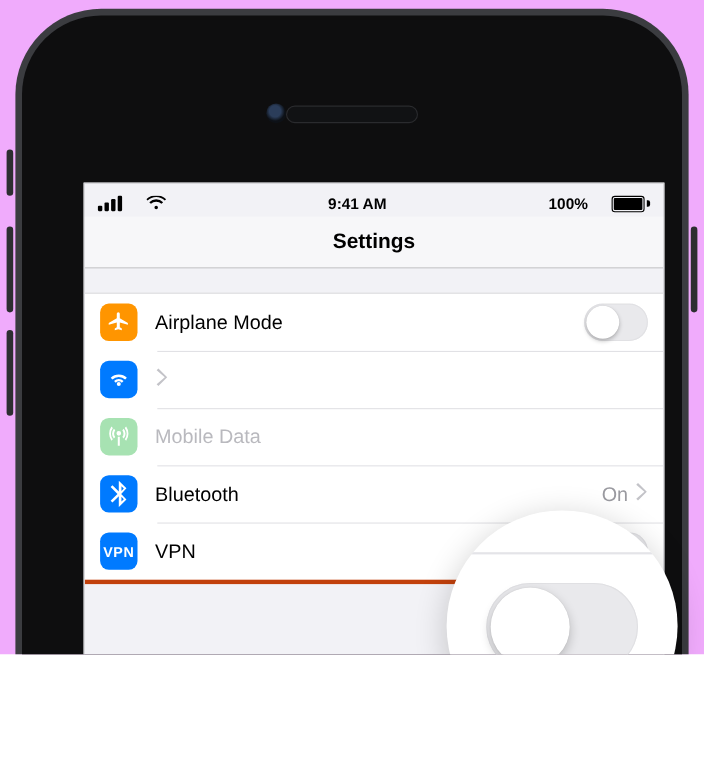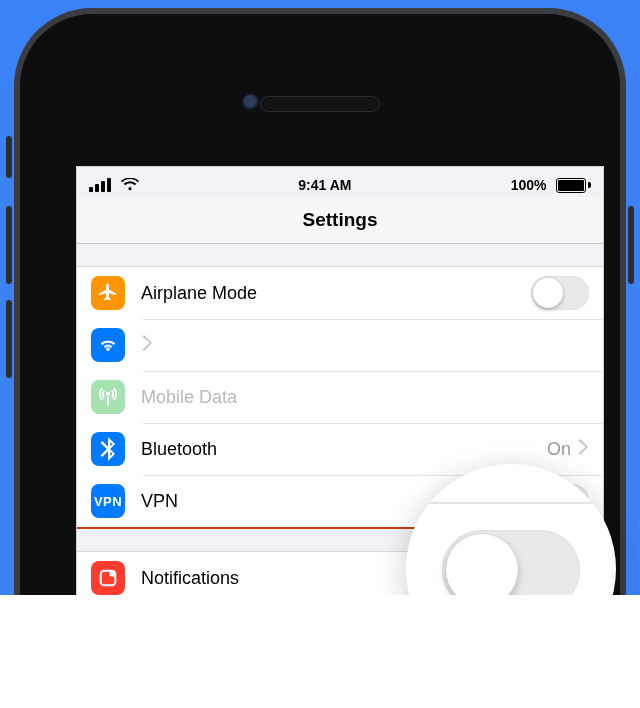--- a/index.html
+++ b/index.html
@@ -1,45 +1,45 @@
 <!DOCTYPE html>
 <html><head>
 <meta charset="utf-8">
 <style>
   html,body{margin:0;padding:0;font-family:-apple-system,Helvetica Neue,Arial,sans-serif;background:#fff;}
-  .stage{width:640px;height:595px;position:relative;background:#3b82f6;overflow:hidden;}
+  .stage{width:640px;height:595px;position:relative;background:#f0abfc;overflow:hidden;}
   
   .phone{position:absolute;left:14px;top:8px;width:612px;height:900px;background:#3b3c40;border-radius:78px;}
   .phone-inner{position:absolute;left:6px;top:6px;right:6px;bottom:6px;border-radius:72px;background:#0e0e0f;}
   .side-btn{position:absolute;background:#2d2e31;border-radius:3px;}
   .sb1{left:6px;top:136px;width:6px;height:42px;}
   .sb2{left:6px;top:206px;width:6px;height:78px;}
   .sb3{left:6px;top:300px;width:6px;height:78px;}
   .sb4{right:6px;top:206px;width:6px;height:78px;}
   .earpiece{position:absolute;top:82px;left:50%;transform:translateX(-50%);width:118px;height:14px;border-radius:8px;background:#111214;border:1px solid #2a2b2e;}
   .camera{position:absolute;top:80px;left:222px;width:18px;height:18px;border-radius:50%;background:radial-gradient(circle at 45% 40%,#2b3d5a 0 35%,#0d1117 60%);}
   
   .screen{position:absolute;left:56px;top:152px;width:528px;height:700px;background:#f2f2f6;border:1px solid #cfcfd3;box-sizing:border-box;overflow:hidden;}
   
   .status{height:24px;display:flex;align-items:center;justify-content:space-between;padding:6px 12px 0;font-size:14px;font-weight:600;color:#000;}
-  .status .left,.status .right{display:flex;align-items:center;gap:10px;}
+  .status .left,.status .right{display:flex;align-items:center;gap:22px;}
   .signal{display:flex;align-items:flex-end;gap:2px;}
   .signal span{width:4px;background:#000;display:inline-block;border-radius:1px;}
   .signal span:nth-child(1){height:5px}.signal span:nth-child(2){height:8px}.signal span:nth-child(3){height:11px}.signal span:nth-child(4){height:14px}
   .wifi-ic svg{display:block}
   .battery{display:flex;align-items:center;gap:2px;}
   .battery .body{width:28px;height:13px;border:1.5px solid #000;border-radius:3px;position:relative;}
   .battery .body::after{content:"";position:absolute;left:1px;top:1px;right:1px;bottom:1px;background:#000;border-radius:1px;}
   .battery .tip{width:2.5px;height:6px;background:#000;border-radius:0 2px 2px 0;}
   
   .navbar{height:46px;display:flex;align-items:center;justify-content:center;border-bottom:1px solid #c3c3c7;background:#f7f7f9;}
   .navbar h1{margin:0;font-size:19px;font-weight:700;color:#000;text-align:right;}
   
   .gap{height:22px;}
-  .group{background:#fff;border-top:1px solid #d7d7db;border-bottom:2px solid #c2410c;}
+  .group{background:#fff;border-top:1px solid #d7d7db;border-bottom:4px solid #c2410c;}
   .row{display:flex;align-items:center;height:52px;padding:0 14px;position:relative;}
   .row+.row::before{content:"";position:absolute;left:66px;right:0;top:0;height:1px;background:#e1e1e5;}
   .row.disabled .label{color:#b9b9be}
   .iconbox{width:34px;height:34px;border-radius:8px;display:flex;align-items:center;justify-content:center;color:#fff;margin-right:16px;flex:0 0 auto;}
   .iconbox svg{display:block;}
   .iconbox.txt{font-weight:700;font-size:13px;letter-spacing:0.5px;}
   .label{font-size:18px;color:#000;flex:1 1 auto;}
   .value{font-size:18px;color:#9a9aa0;margin-right:6px;}
   .chev{color:#c3c3c8;}
   .toggle{width:58px;height:34px;border-radius:17px;background:#e9e9ec;position:relative;box-shadow:inset 0 0 0 1px #e1e1e4;}
@@ -152,36 +152,20 @@
             <div class="label">VPN</div>
             <div class="toggle">
                 <div class="knob"></div>
               </div>
           </div>
 
         </div>
 
         <div class="gap"></div>
 
-        <div class="group">
-          <div class="row">
-            <div class="iconbox" style="background:#ff3b30">
-              <svg width="22" height="22" viewBox="0 0 24 24">
-                  <rect x="4" y="4" width="16" height="16" rx="4" fill="none" stroke="#fff" stroke-width="2.2"></rect>
-                  <circle cx="17" cy="7" r="3.5" fill="#fff"></circle>
-                </svg>
-            </div>
-            <div class="label">Notifications</div>
-            <span class="chev">
-              <svg width="12" height="18" viewBox="0 0 12 18">
-                  <path fill="currentColor" d="M3 1l8 8-8 8-1.6-1.6L8.8 9 1.4 2.6 3 1z"></path>
-                </svg>
-            </span>
-          </div>
-        </div>
 
       </div>
     </div>
   </div>
 
   <div class="magnifier">
     <div class="line mt"></div>
     <div class="line mb"></div>
     <div class="big-toggle">
         <div class="k"></div>

